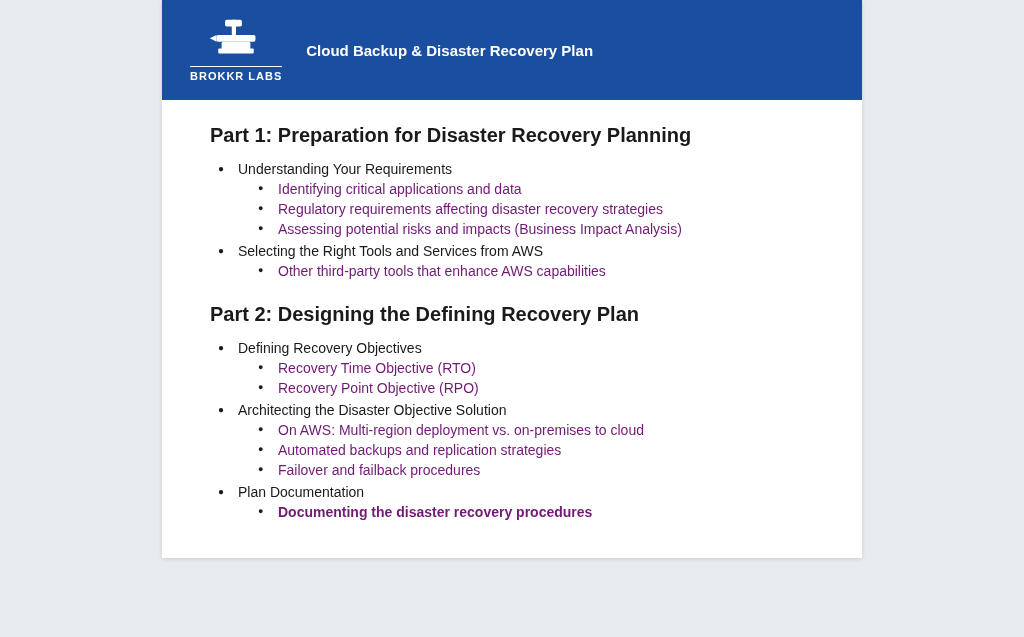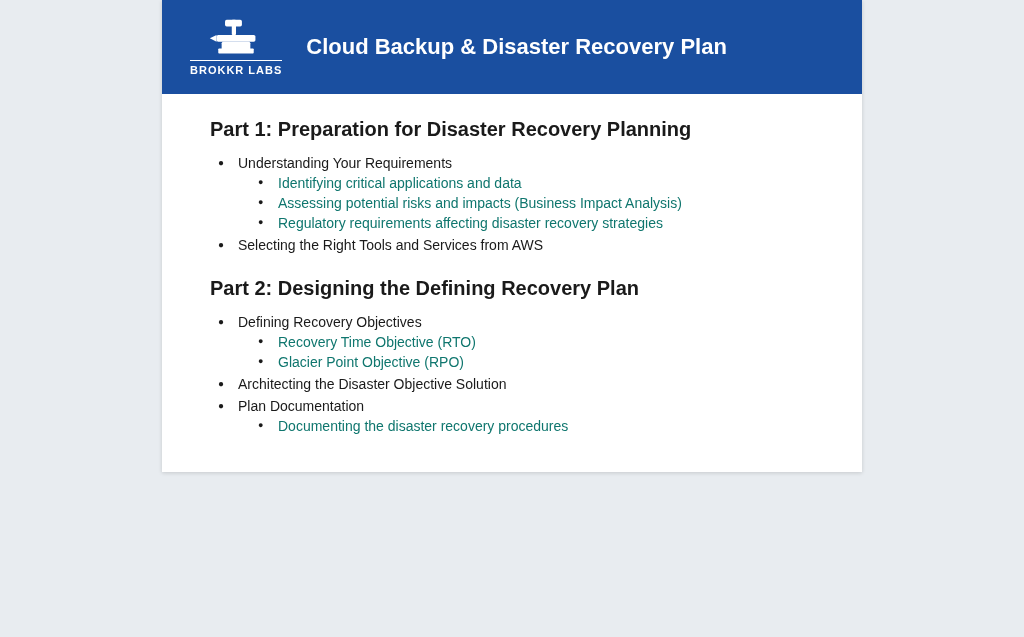--- a/index.html
+++ b/index.html
@@ -36,30 +36,30 @@
       flex-direction: column;
       align-items: center;
       min-width: 90px;
     }
 
     .logo-text {
       color: white;
       font-size: 11px;
       font-weight: bold;
       letter-spacing: 1px;
-      margin-top: 4px;
+      margin-top: 10px;
       border-top: 1px solid white;
       padding-top: 3px;
       width: 100%;
       text-align: center;
     }
 
     .header-title {
       color: white;
-      font-size: 22px;
+      font-size: 15px;
       font-weight: bold;
     }
 
     .content {
       padding: 24px 48px 32px 48px;
     }
 
     .part-heading {
       font-size: 20px;
       font-weight: bold;
@@ -99,39 +99,40 @@
       list-style: none;
       padding-left: 20px;
       margin-top: 4px;
     }
 
     ul.sub-level > li {
       position: relative;
       padding-left: 20px;
       margin-bottom: 4px;
       font-size: 14px;
-      color: #0f766e;
+      color: #701a75;
     }
 
     ul.sub-level > li::before {
       content: "●";
       position: absolute;
       left: 0;
       top: 0;
       font-size: 9px;
       line-height: 1.65;
       color: #1a1a1a;
     }
 
     .faded {
       color: #9aabbf;
     }
 
     .faded li {
       color: #9aabbf;
+      font-weight: bold;
     }
 
     .faded li::before {
       color: #9aabbf;
     }
 
     
     .anvil-svg {
       width: 60px;
       height: 38px;
@@ -166,45 +167,51 @@
 
   <div class="content">
 
     <h2 class="part-heading">Part 1: Preparation for Disaster Recovery Planning</h2>
     <ul class="top-level">
 
       <li>
         <span>Understanding Your Requirements</span>
         <ul class="sub-level">
           <li>Identifying critical applications and data</li>
+          <li>Regulatory requirements affecting disaster recovery strategies</li>
           <li>Assessing potential risks and impacts (Business Impact Analysis)</li>
-          <li>Regulatory requirements affecting disaster recovery strategies</li>
         </ul>
       </li>
 
       <li>
         <span>Selecting the Right Tools and Services from AWS</span>
         <ul class="sub-level">
+          <li>Other third-party tools that enhance AWS capabilities</li>
         </ul>
       </li>
     </ul>
 
     <h2 class="part-heading">Part 2: Designing the Defining Recovery Plan</h2>
     <ul class="top-level">
 
       <li>
         <span>Defining Recovery Objectives</span>
         <ul class="sub-level">
           <li>Recovery Time Objective (RTO)</li>
-          <li>Glacier Point Objective (RPO)</li>
+          <li>Recovery Point Objective (RPO)</li>
         </ul>
       </li>
 
       <li>
         <span>Architecting the Disaster Objective Solution</span>
+        <ul class="sub-level">
+          <li>On AWS: Multi-region deployment vs. on-premises to cloud</li>
+          <li>Automated backups and replication strategies</li>
+          <li>Failover and failback procedures</li>
+        </ul>
       </li>
 
       <li class="faded">
         <span>Plan Documentation</span>
         <ul class="sub-level faded">
           <li>Documenting the disaster recovery procedures</li>
         </ul>
       </li>
 
     </ul>

